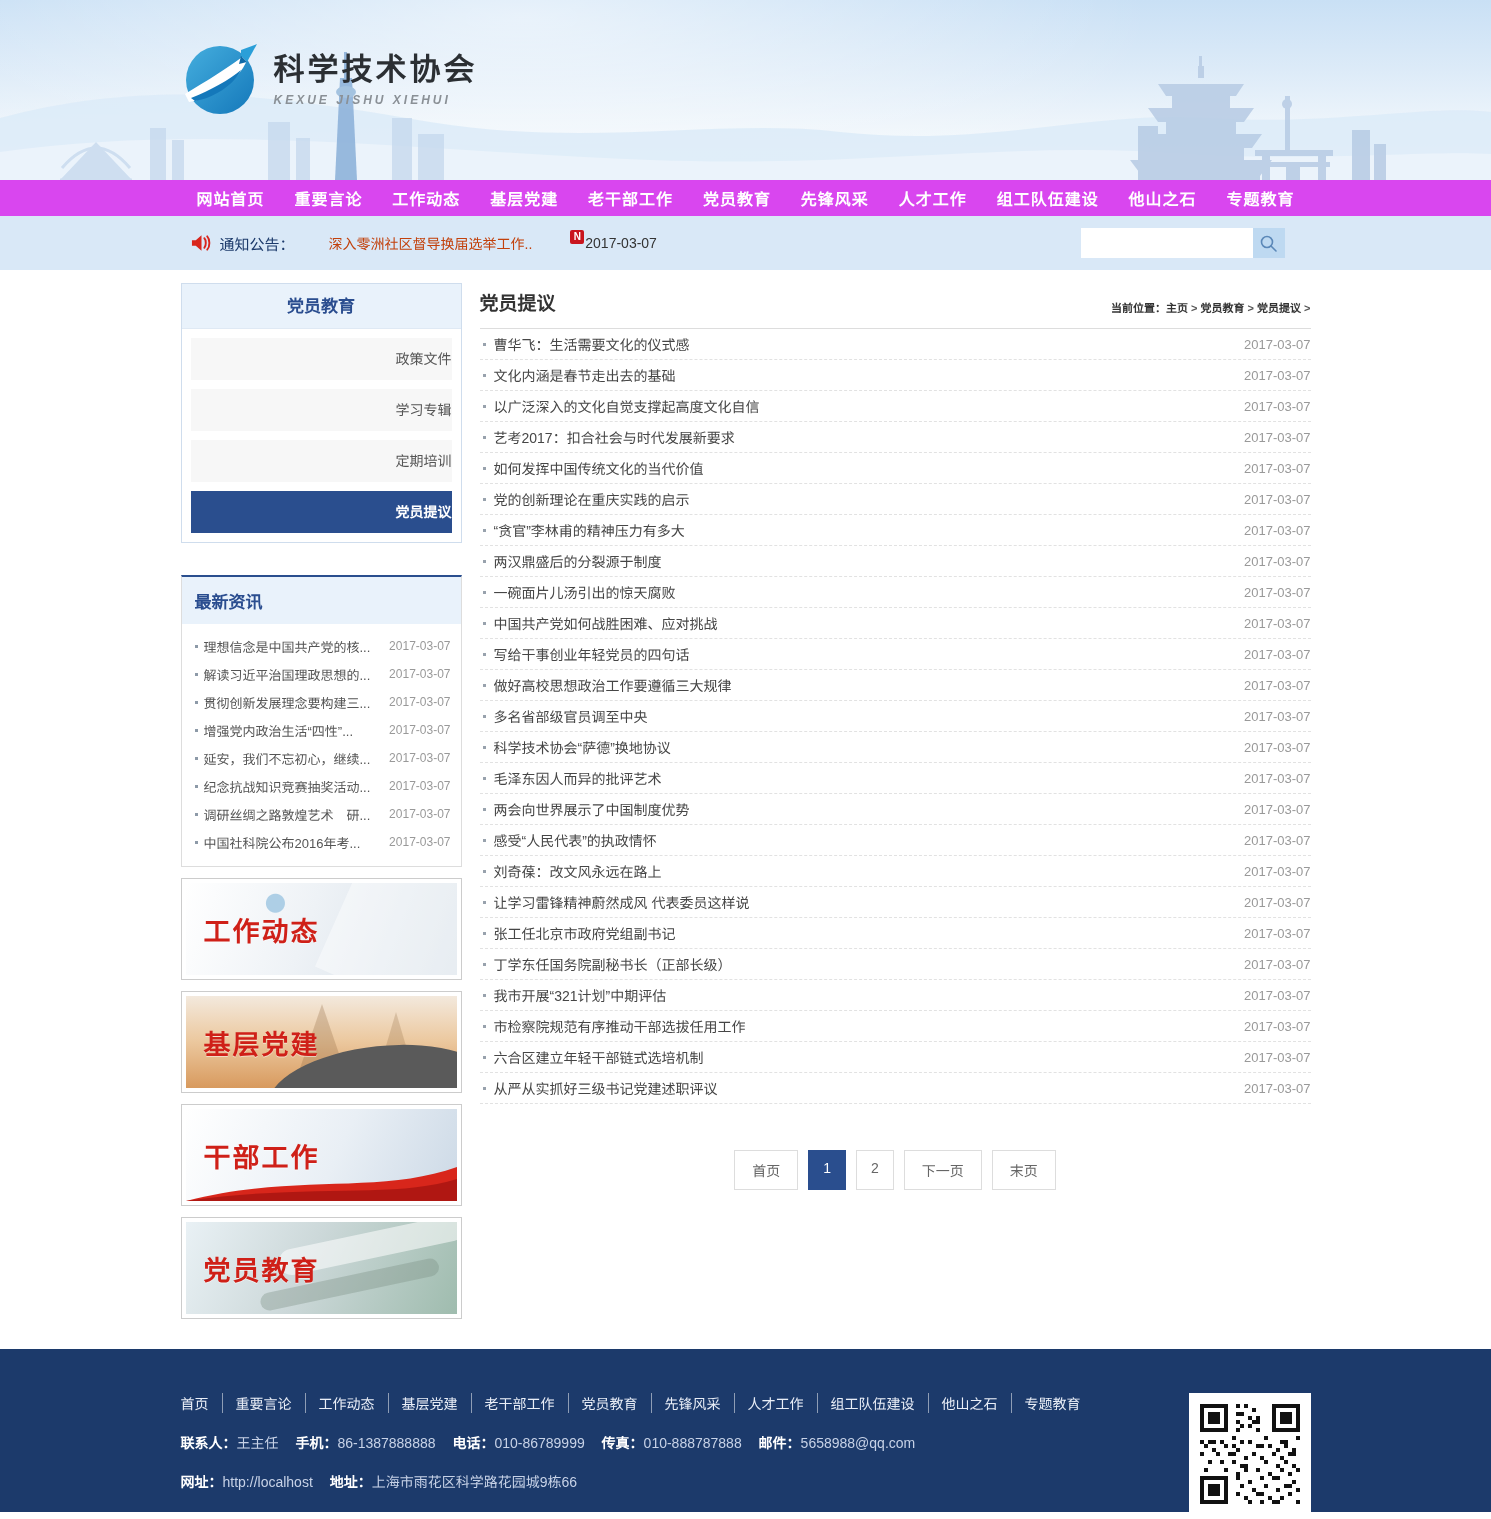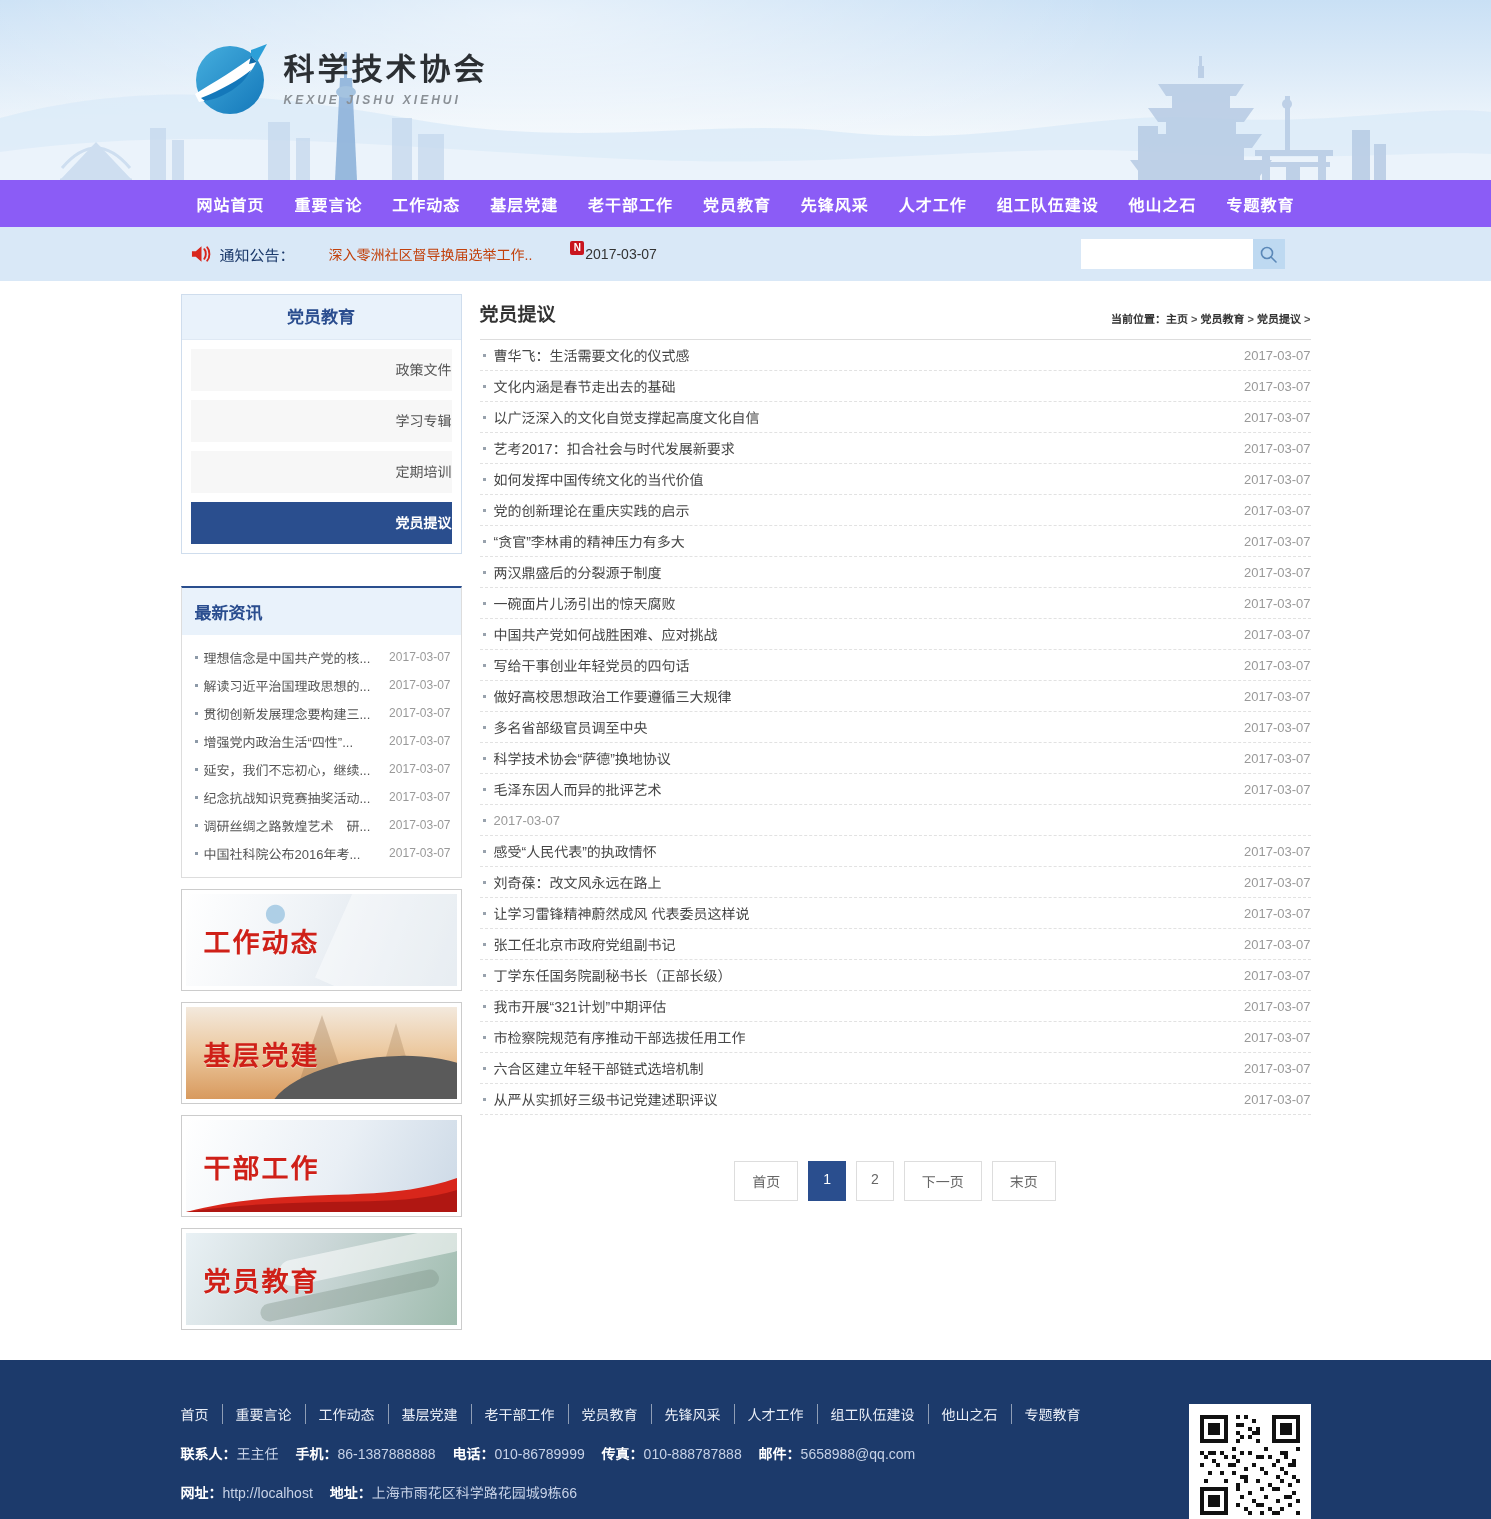--- a/index.html
+++ b/index.html
@@ -12,27 +12,27 @@
   .container { width:1130px; margin:0 auto; position:relative; }
 
   
   .header {
     position:relative; height:180px; overflow:hidden;
     background:
       radial-gradient(900px 300px at 35% 10%, rgba(255,255,255,.55), transparent 70%),
       linear-gradient(180deg,#c9e0f5 0%, #ddebf8 40%, #eef5fb 70%, #fafdff 100%);
   }
   .header-art { position:absolute; left:0; bottom:0; width:1491px; height:180px; display:block; }
-  .logo { position:absolute; left:12px; top:42px; display:flex; align-items:center; gap:15px; }
+  .logo { position:absolute; left:2px; top:42px; display:flex; align-items:center; gap:15px; }
   .logo-mark { width:76px; height:76px; }
   .logo-title { font-size:31px; font-weight:bold; color:#2b2f33; letter-spacing:3px; line-height:1.1; }
   .logo-sub { font-size:12px; font-weight:bold; font-style:italic; color:#8a9096; letter-spacing:3px; margin-top:5px; }
 
   
-  .nav { background:#8b5cf6; height:47px; }
+  .nav { background:#d946ef; height:36px; }
   .nav .container { display:flex; justify-content:space-between; align-items:center; height:100%; padding:0 16px; }
   .nav-item { color:#fff; font-size:16px; font-weight:bold; cursor:pointer; white-space:nowrap; letter-spacing:1px; }
 
   
   .notice { background:#d9e8f7; height:54px; }
   .notice .container { display:flex; align-items:center; height:100%; }
   .speaker-icon { width:21px; height:18px; margin-left:10px; }
   .notice-label { font-size:15px; font-weight:normal; color:#1c3a6b; margin-left:8px; }
   .notice-link { font-size:14px; color:#c2410c; margin-left:34px; cursor:pointer; }
   .new-badge {
@@ -392,20 +392,21 @@
             <span class="a-title">科学技术协会“萨德”换地协议</span>
             <span class="a-date">2017-03-07</span>
           </div>
         <div class="article-row">
             <span class="dot"></span>
             <span class="a-title">毛泽东因人而异的批评艺术</span>
             <span class="a-date">2017-03-07</span>
           </div>
         <div class="article-row">
             <span class="dot"></span>
+            <span class="a-title">两会向世界展示了中国制度优势</span>
             <span class="a-date">2017-03-07</span>
           </div>
         <div class="article-row">
             <span class="dot"></span>
             <span class="a-title">感受“人民代表”的执政情怀</span>
             <span class="a-date">2017-03-07</span>
           </div>
         <div class="article-row">
             <span class="dot"></span>
             <span class="a-title">刘奇葆：改文风永远在路上</span>

